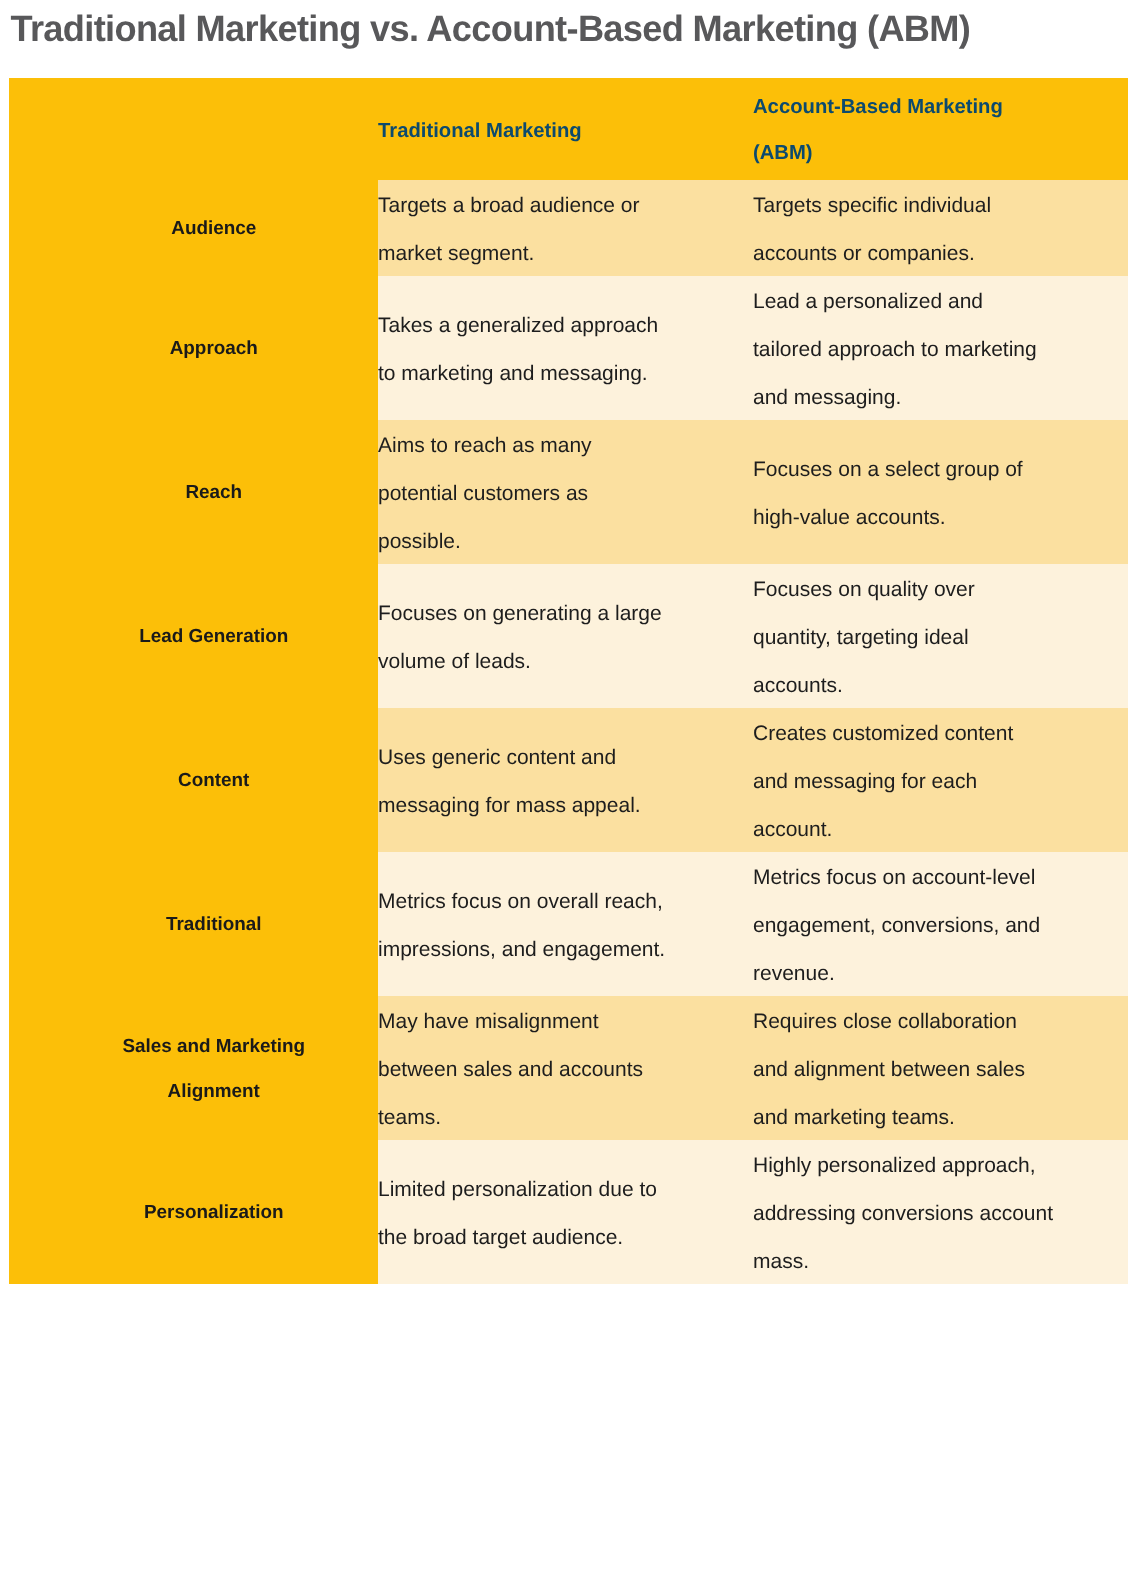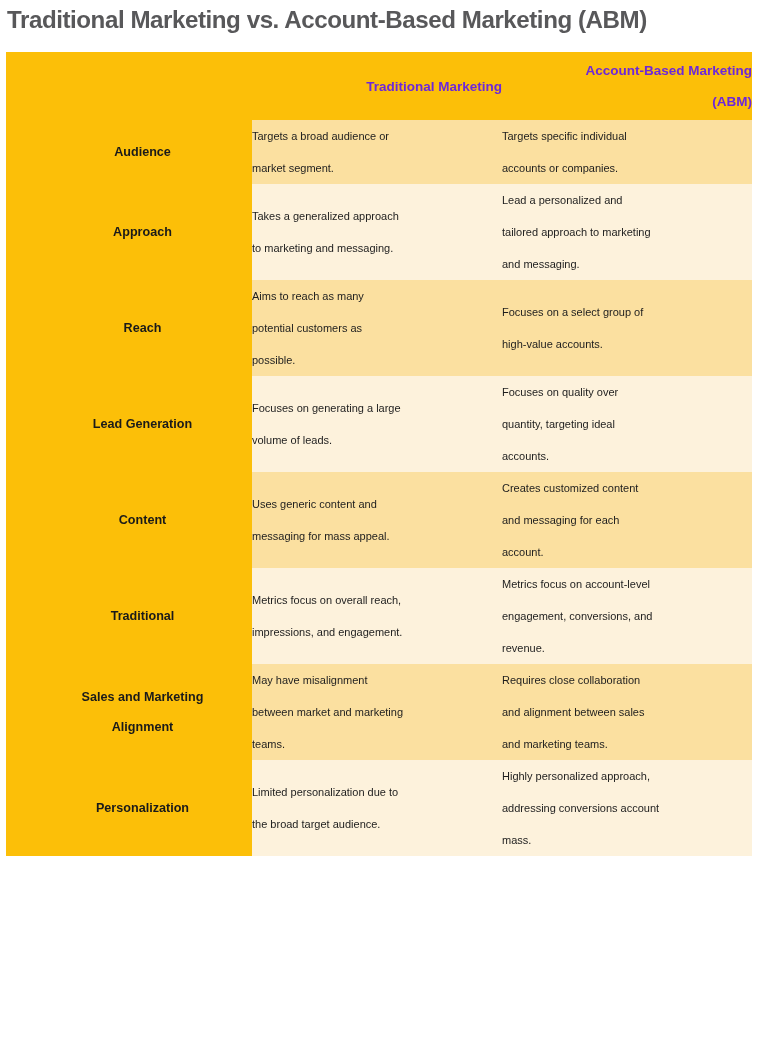--- a/index.html
+++ b/index.html
@@ -51,24 +51,24 @@
     padding: 0;
     margin: 0;
     vertical-align: middle;
     border: 0;
   }
 
   
   .hdr-cell {
     background: #fcbf08;
     height: 68px;
-    text-align: right;
+    text-align: left;
     font-size: 13.5px;
     font-weight: bold;
-    color: #6d28d9;
+    color: #0c4a6e;
     line-height: 31px;
     padding: 0 8px;
     box-sizing: border-box;
   }
   .hdr-cell.blank { }
   .hdr-line { display: block; }
 
   
   .label-cell {
     background: #fcbf08;
@@ -78,21 +78,21 @@
     color: #1a1a1a;
     line-height: 30px;
     padding: 0 6px;
     box-sizing: border-box;
     border-top: 1.5px solid #ffffff;
   }
   .label-cell .lbl-line { display: block; margin-left: 27px; }
 
   
   .body-cell {
-    font-size: 11px;
+    font-size: 14px;
     color: #1d1d1d;
     line-height: 32px;
     padding: 10px 12px 10px 11px;
     box-sizing: border-box;
     border-top: 1.5px solid #ffffff;
     border-left: 1.5px solid #ffffff;
   }
   .band-dark  .body-cell { background: #fbe0a0; }
   .band-light .body-cell { background: #fdf2dc; }
 
@@ -205,21 +205,21 @@
           <span class="txt-line">revenue.</span>
         </td>
       </tr>
       <tr class="table-row band-dark">
         <td class="label-cell">
           <span class="lbl-line">Sales and Marketing</span>
           <span class="lbl-line">Alignment</span>
         </td>
         <td class="body-cell">
           <span class="txt-line">May have misalignment</span>
-          <span class="txt-line">between market and marketing</span>
+          <span class="txt-line">between sales and accounts</span>
           <span class="txt-line">teams.</span>
         </td>
         <td class="body-cell">
           <span class="txt-line">Requires close collaboration</span>
           <span class="txt-line">and alignment between sales</span>
           <span class="txt-line">and marketing teams.</span>
         </td>
       </tr>
       <tr class="table-row band-light">
         <td class="label-cell">

